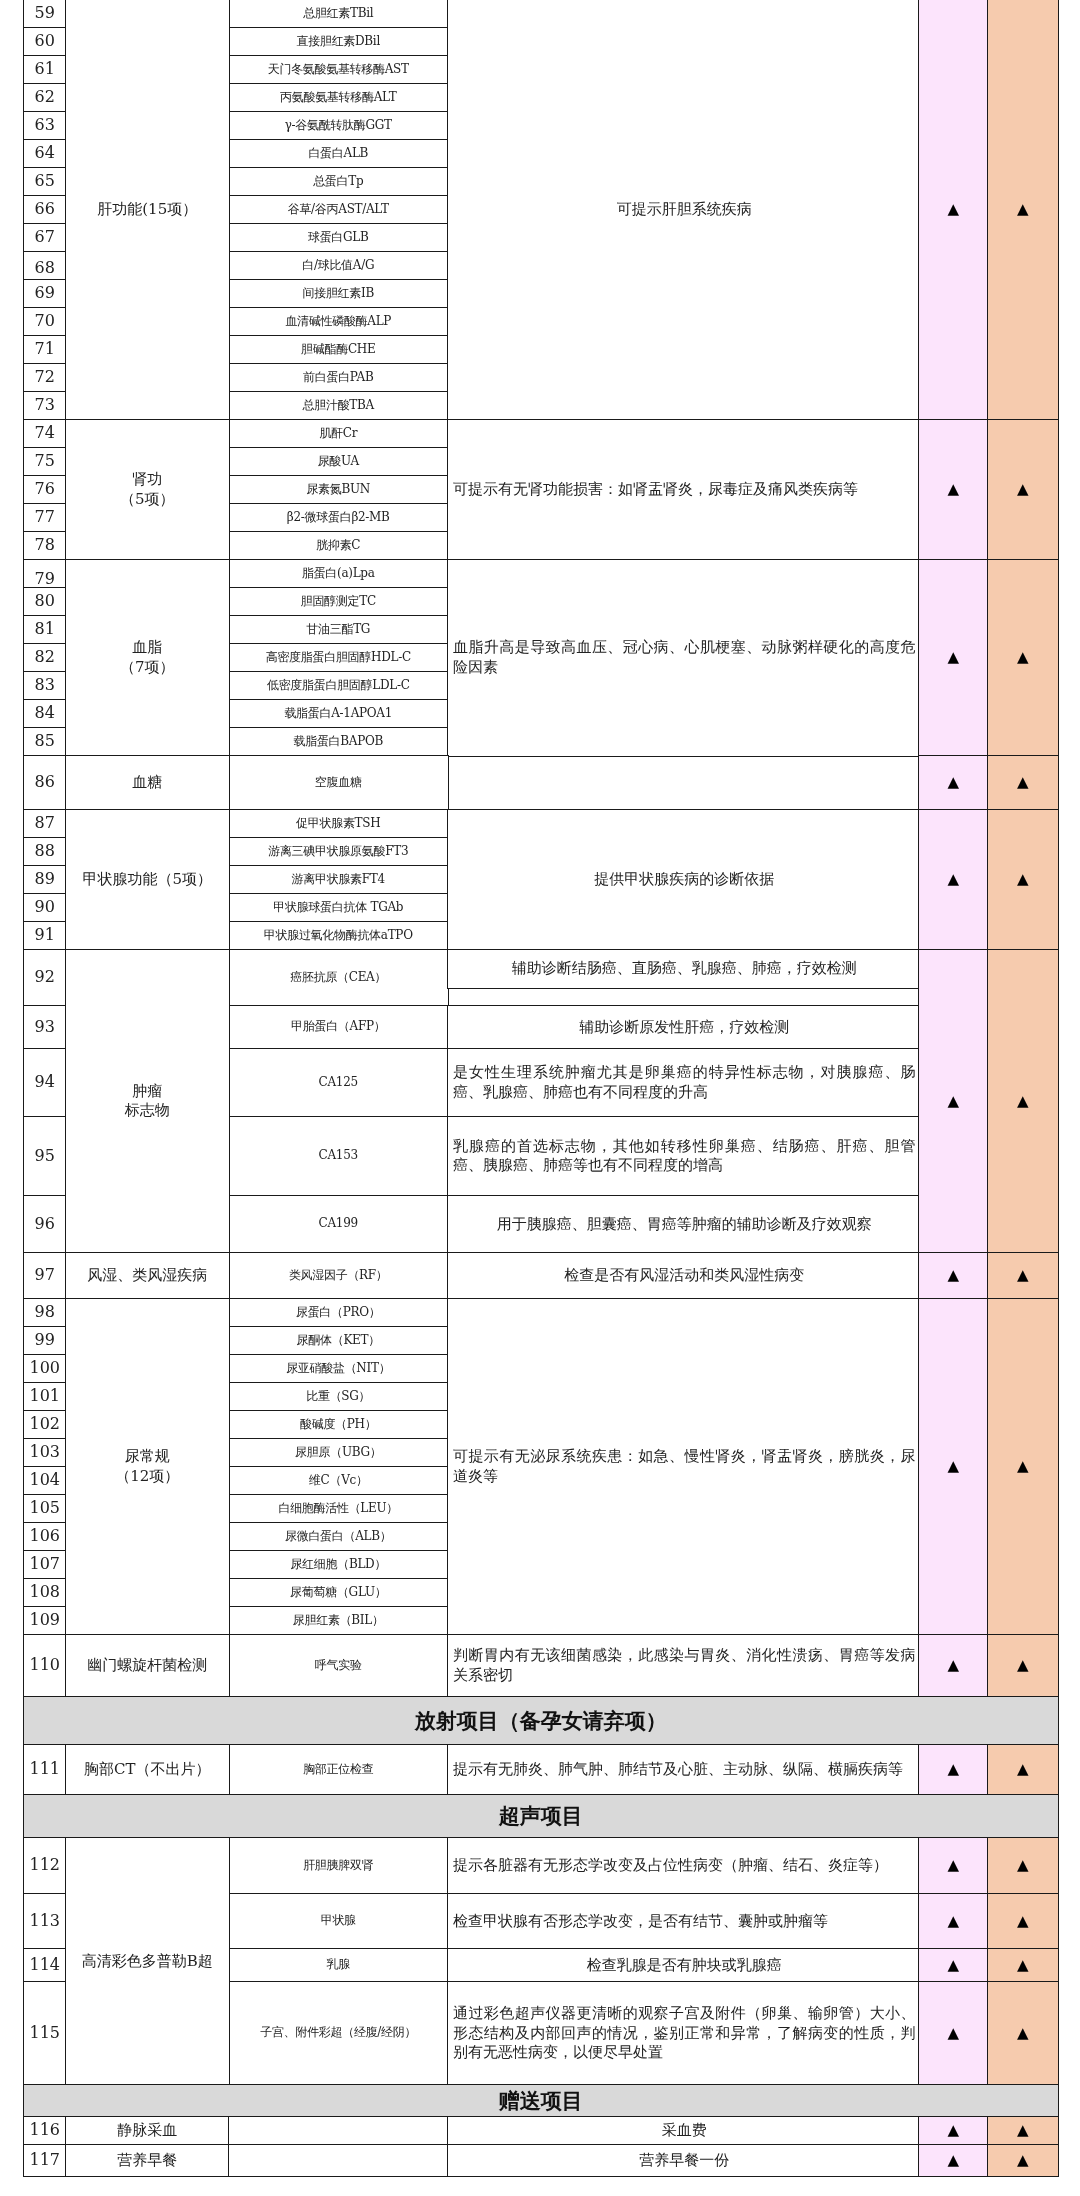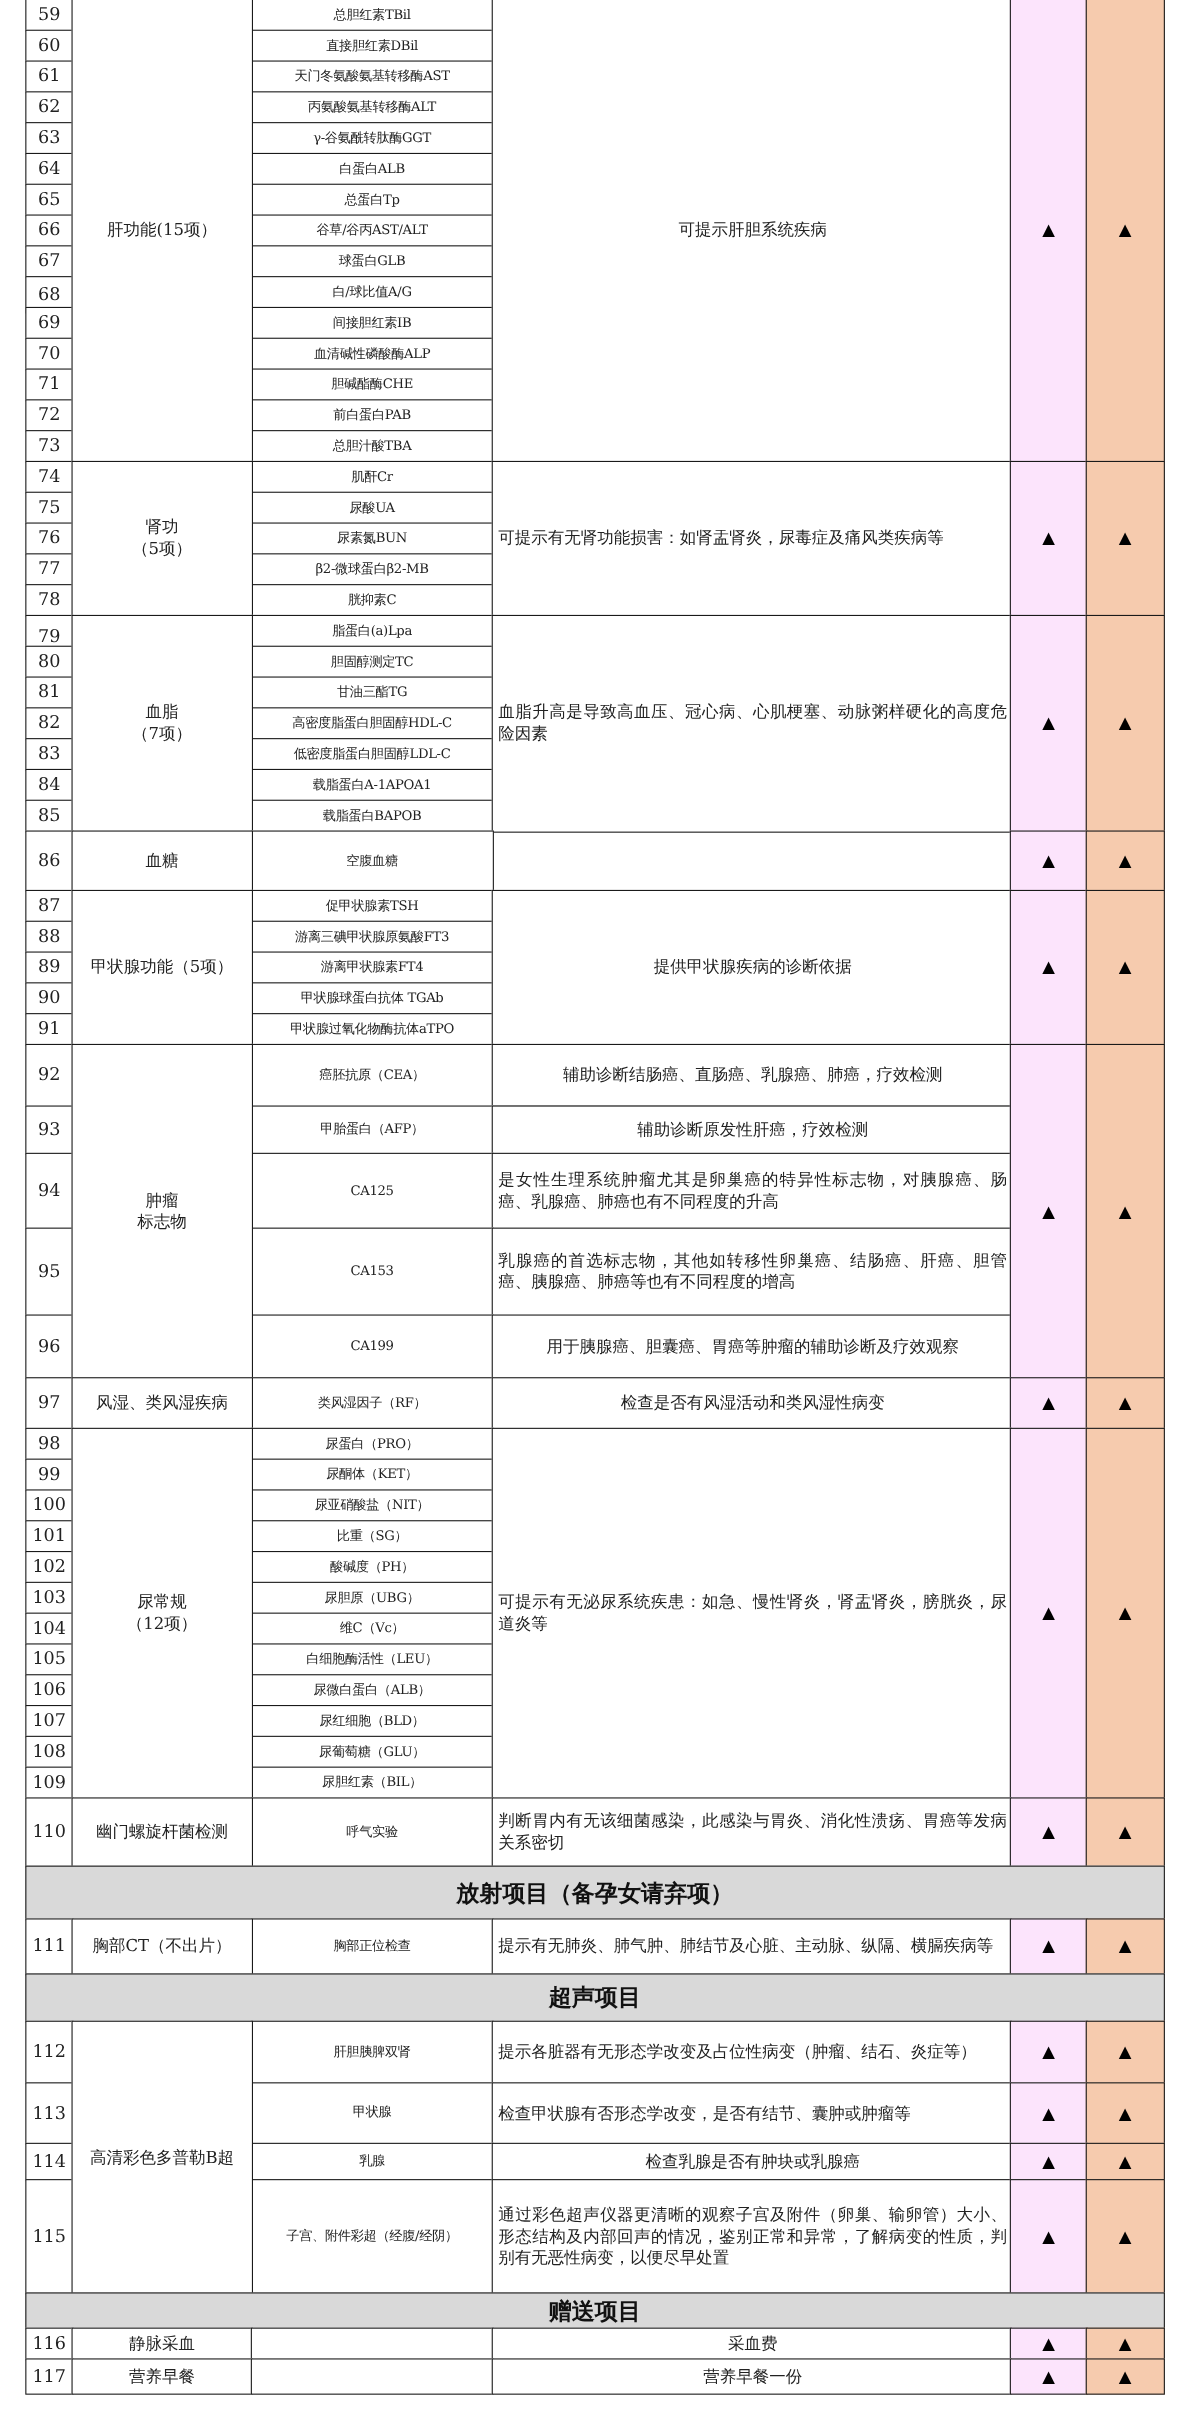--- a/index.html
+++ b/index.html
@@ -274,21 +274,21 @@
     </div>
     <div class="cell orange" style="left: 987px; width: 71.5px; top: 809px; height: 141.5px;">
       <span class="tri">▲</span>
     </div>
     <div class="cell num" style="left: 23px; width: 43.5px; top: 949px; height: 57.5px;">
       <span>92</span>
     </div>
     <div class="cell item" style="left: 228px; width: 220.5px; top: 949px; height: 57.5px;">
       <span>癌胚抗原（CEA）</span>
     </div>
-    <div class="cell desc " style="left: 447px; width: 472.5px; top: 949px; height: 57px;">
+    <div class="cell desc " style="left: 447px; width: 472.5px; top: 949px; height: 40px;">
       <span>辅助诊断结肠癌、直肠癌、乳腺癌、肺癌，疗效检测</span>
     </div>
     <div class="cell num" style="left: 23px; width: 43.5px; top: 1005px; height: 44.5px;">
       <span>93</span>
     </div>
     <div class="cell item" style="left: 228px; width: 220.5px; top: 1005px; height: 44.5px;">
       <span>甲胎蛋白（AFP）</span>
     </div>
     <div class="cell desc " style="left: 447px; width: 472.5px; top: 1005px; height: 44.5px;">
       <span>辅助诊断原发性肝癌，疗效检测</span>

